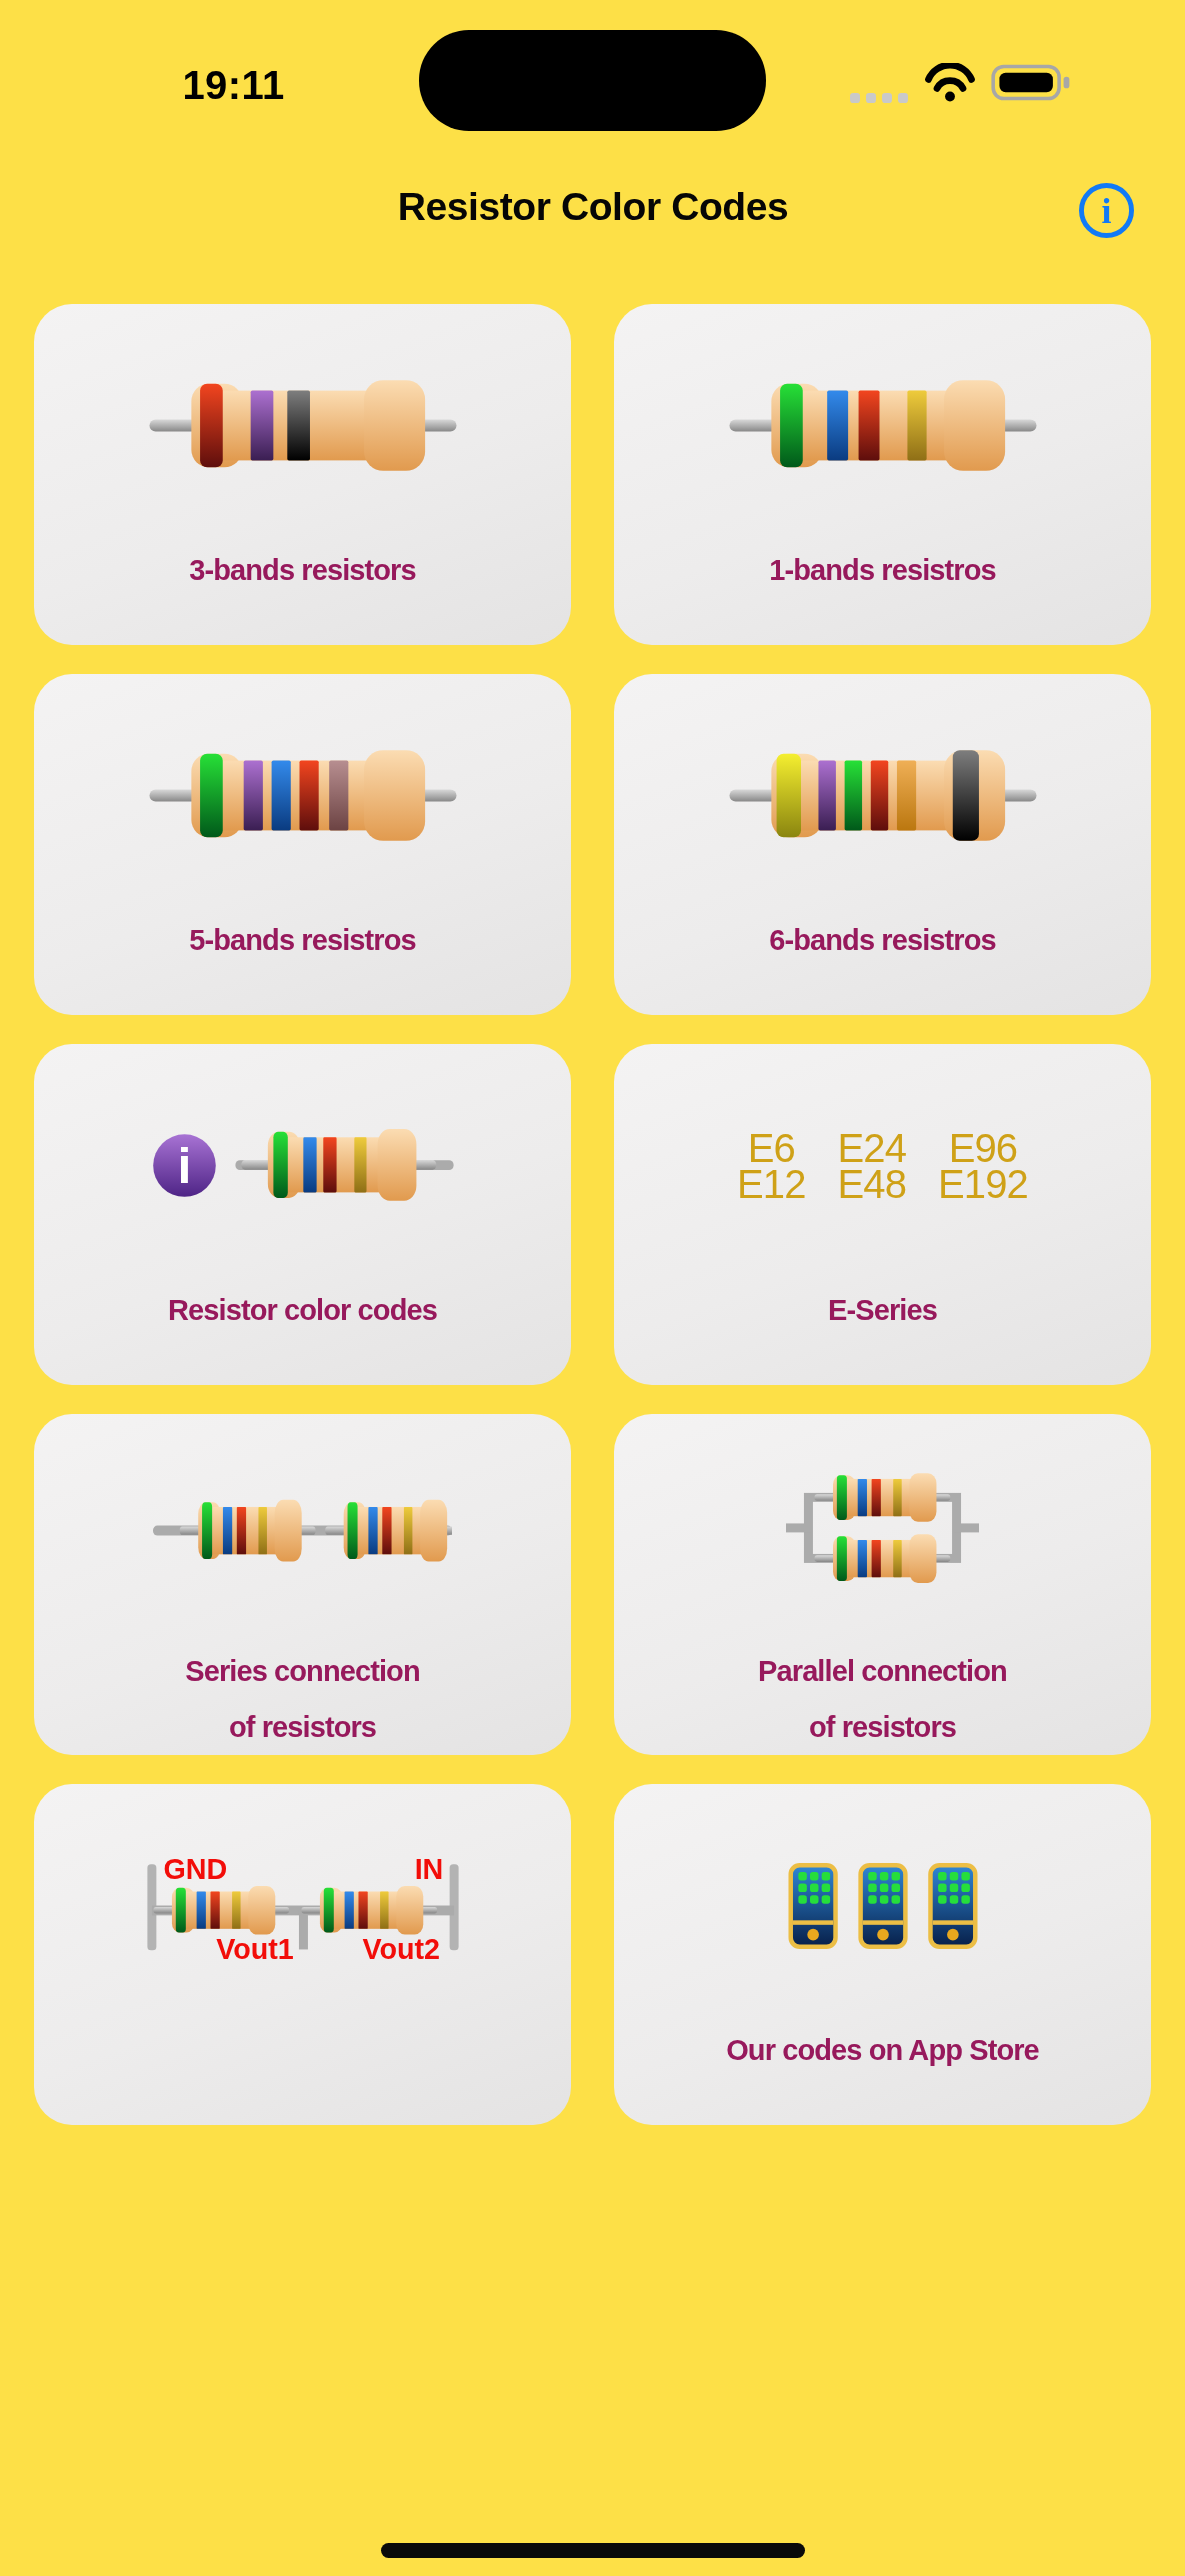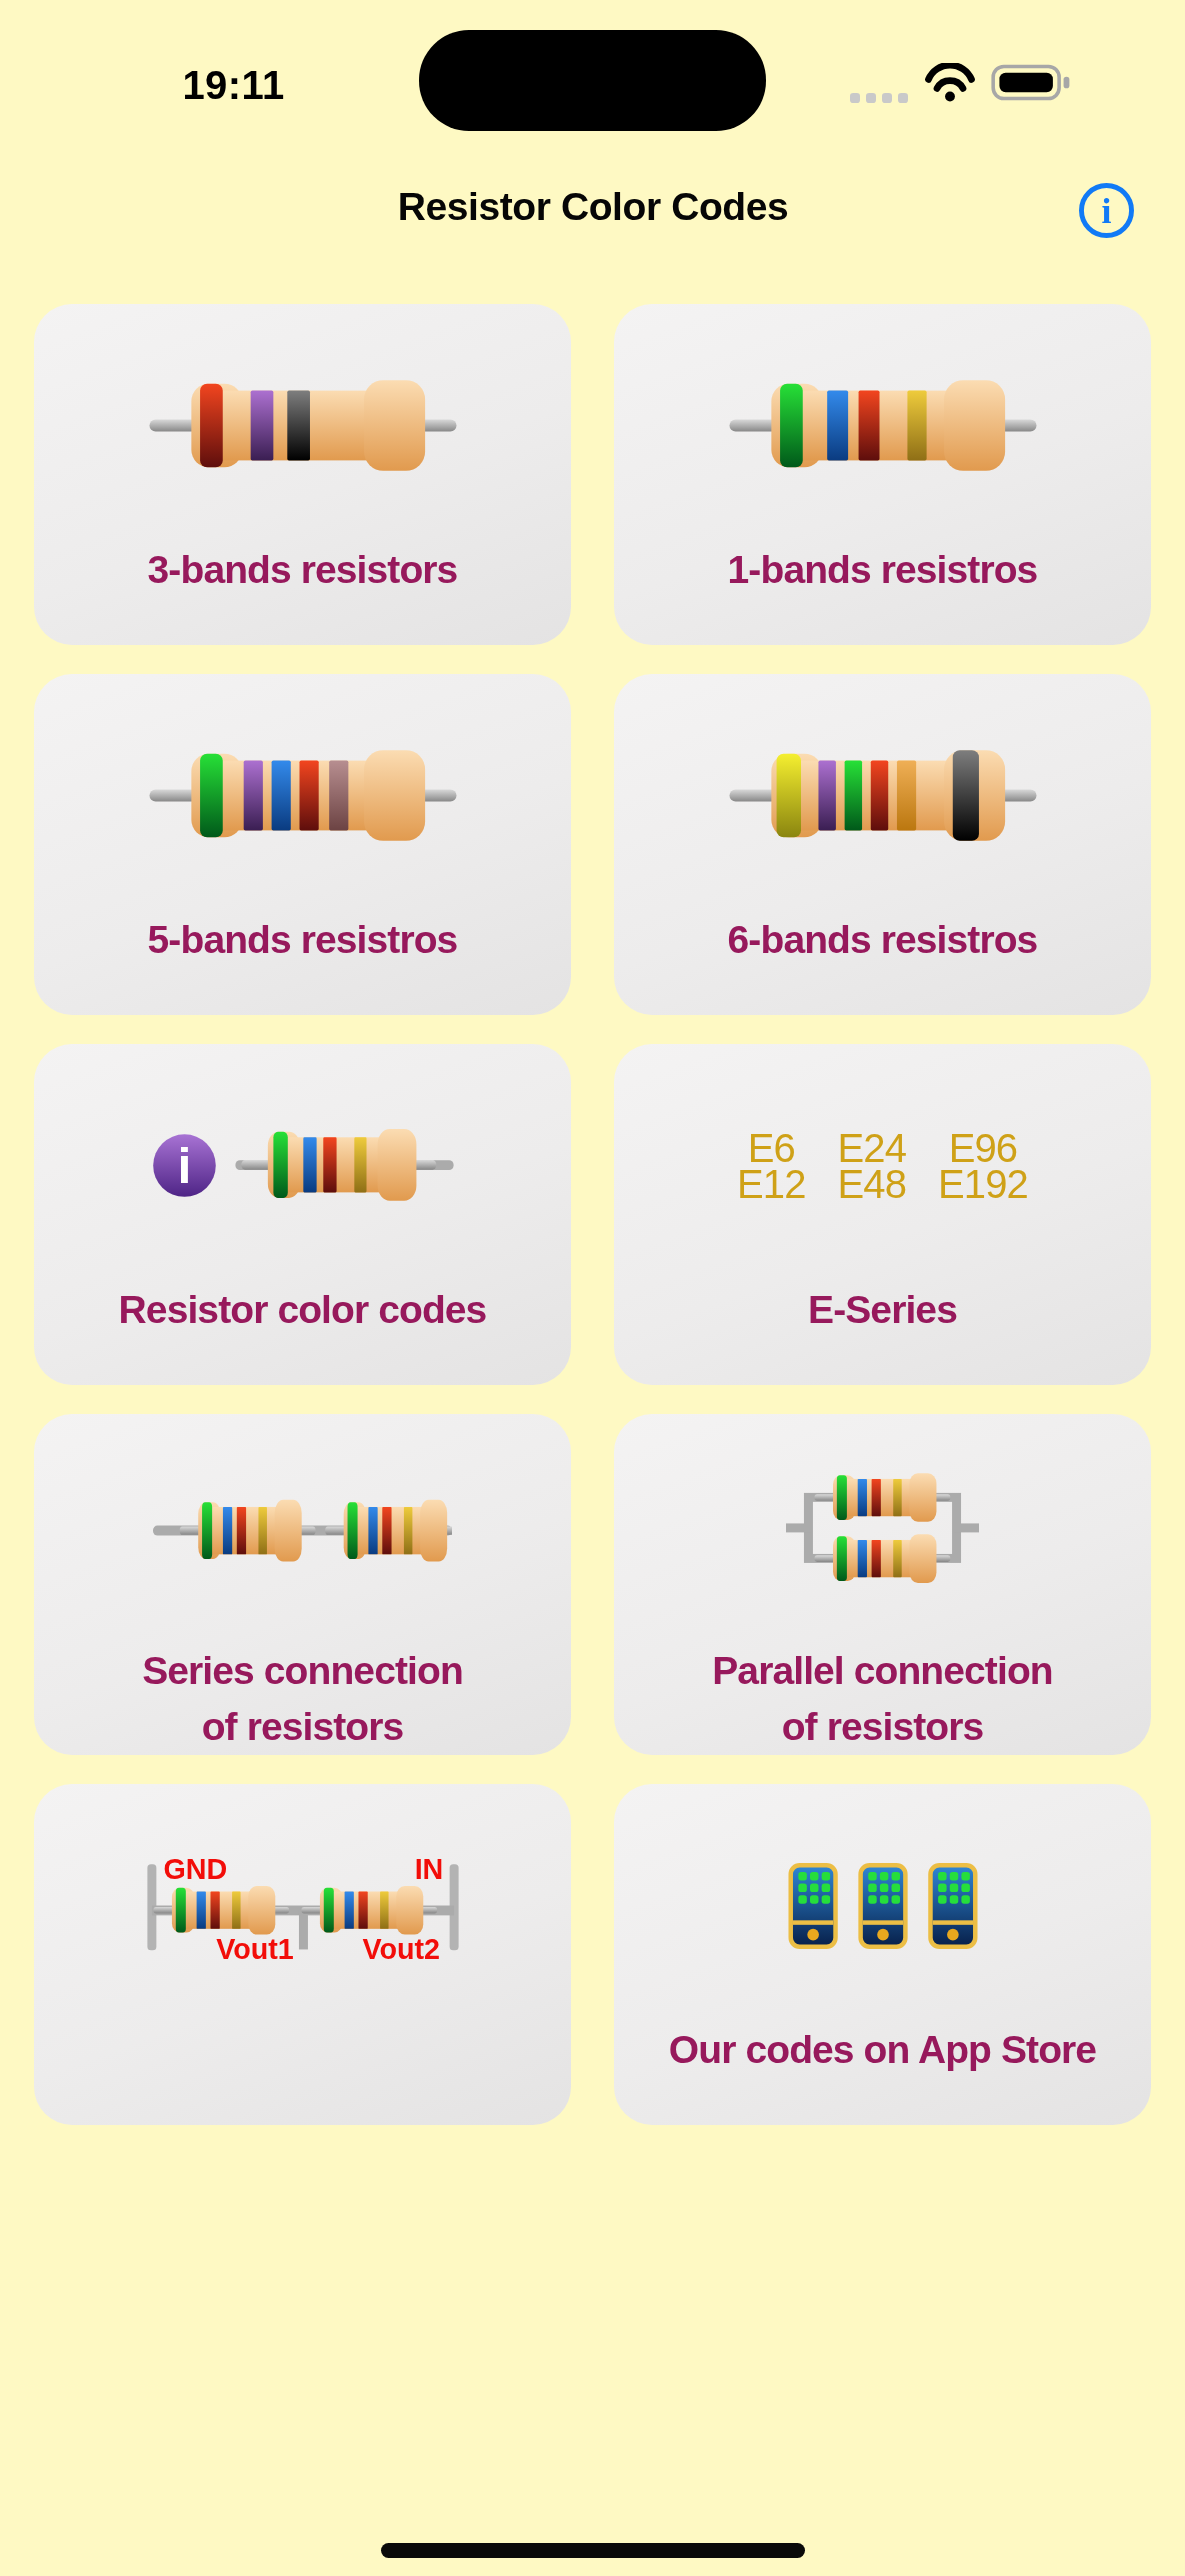--- a/index.html
+++ b/index.html
@@ -1,36 +1,36 @@
 <!DOCTYPE html>
 <html style="font-size:14.4px"><head>
 <meta charset="utf-8">
 <style>
   html,body{margin:0;padding:0;background:#fff;}
-  .screen{position:relative;width:1186px;height:2576px;background:#fef9c3;overflow:hidden;
+  .screen{position:relative;width:1186px;height:2576px;background:#fde047;overflow:hidden;
           font-family:"Liberation Sans",sans-serif;}
   
   .time{position:absolute;left:166px;top:63px;width:135px;text-align:center;
         font-size:40px;font-weight:700;color:#000;letter-spacing:0.4px;}
   .island{position:absolute;left:419px;top:30px;width:347px;height:101px;border-radius:50px;background:#000;}
   .sicons{position:absolute;right:114px;top:65px;height:41px;display:flex;align-items:flex-end;gap:15.3px;}
   .sigdots{display:flex;gap:6.3px;margin-bottom:2.7px;}
   .sigdots span{width:10px;height:10px;border-radius:3.1px;background:#C9C9C9;display:block;}
   
   .title{position:absolute;top:185px;left:0;width:100%;text-align:center;
          font-size:39px;font-weight:700;color:#060606;letter-spacing:-0.4px;}
   .info-btn{position:absolute;top:181px;right:50px;width:59px;height:59px;color:var(--blue,#117AF6);
             background:none;border:none;padding:0;cursor:pointer;}
   
   .grid{position:absolute;top:304px;left:34px;width:1117px;display:grid;
         grid-template-columns:537px 537px;column-gap:43px;row-gap:29px;}
   .card{height:341px;border-radius:38px;background:linear-gradient(160deg,#f4f3f3 0%,#edecec 55%,#e4e3e3 100%);
         display:flex;flex-direction:column;align-items:center;cursor:pointer;}
   .icon-box{margin-top:54px;height:135px;display:flex;align-items:center;justify-content:center;}
-  .label{margin-top:49px;text-align:center;font-size:39px;font-weight:700;line-height:56px;
+  .label{margin-top:49px;text-align:center;font-size:29px;font-weight:700;line-height:56px;
          letter-spacing:-0.9px;color:var(--label,#97195C);}
   
   .eseries{display:flex;gap:32px;}
   .ecol{display:flex;flex-direction:column;text-align:center;font-size:40px;font-weight:400;
         line-height:36px;letter-spacing:-0.9px;color:var(--gold,#CFA117);}
   
   .dl{font-family:"Liberation Sans",sans-serif;font-weight:bold;font-size:32px;}
   
   .home-indicator{position:absolute;left:50%;transform:translateX(-50%);bottom:18px;
                   width:424px;height:15.3px;border-radius:8px;background:#0a0a0a;}

